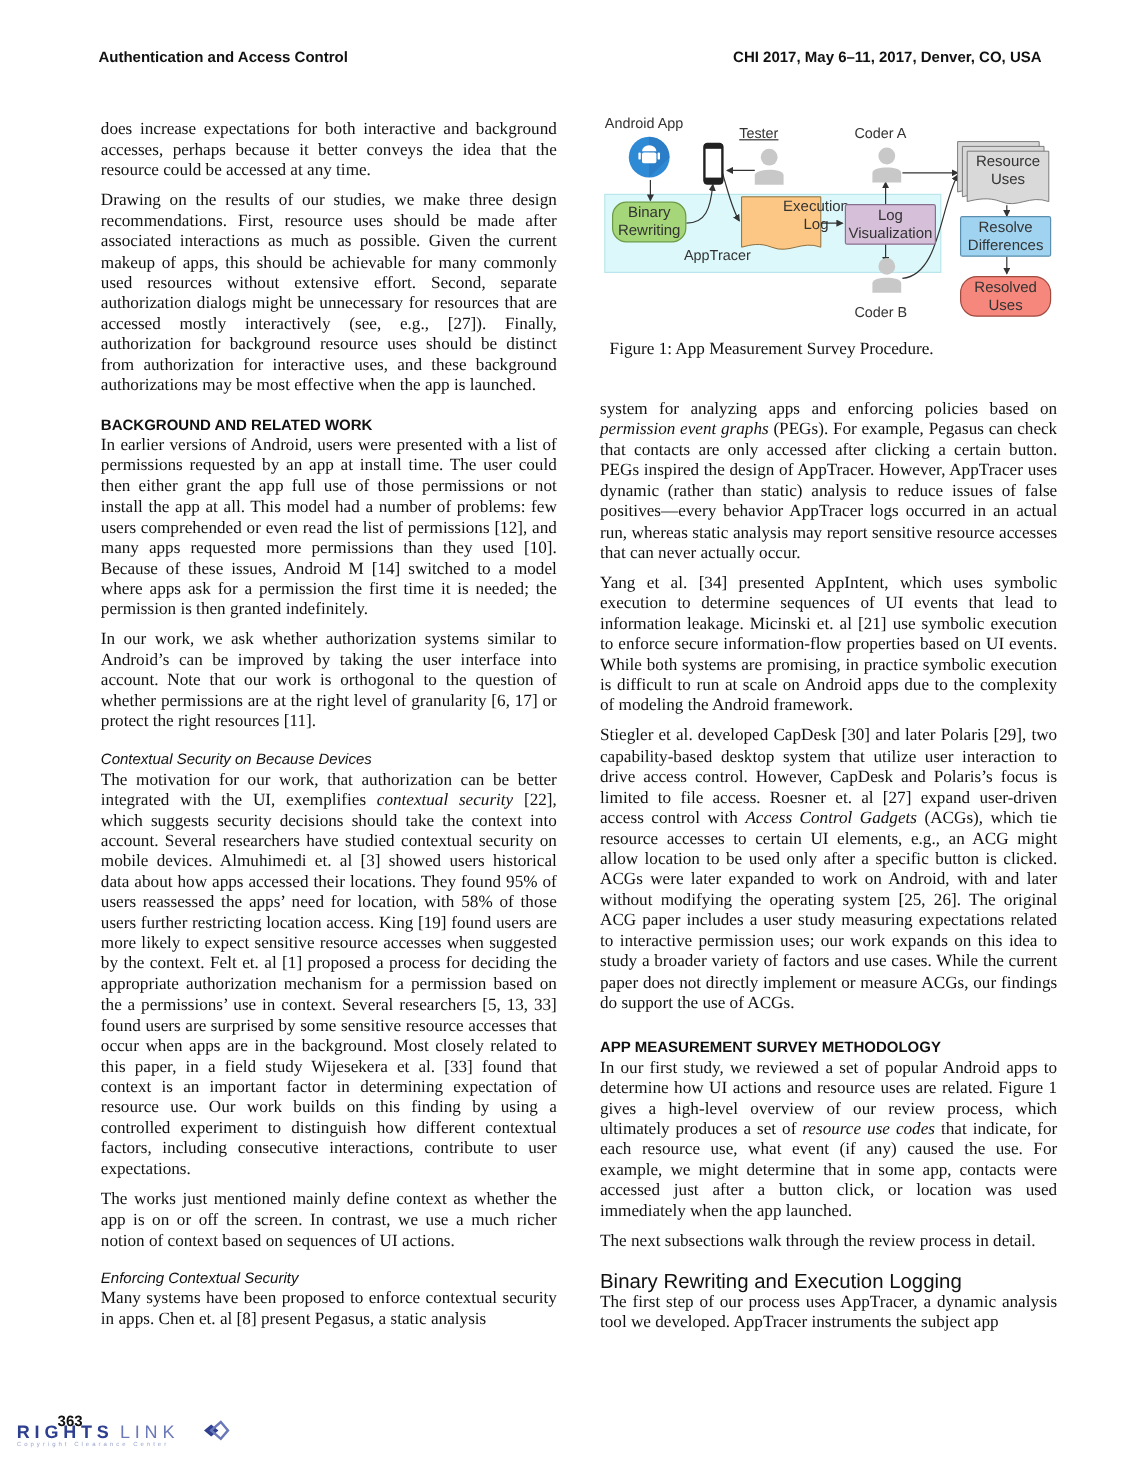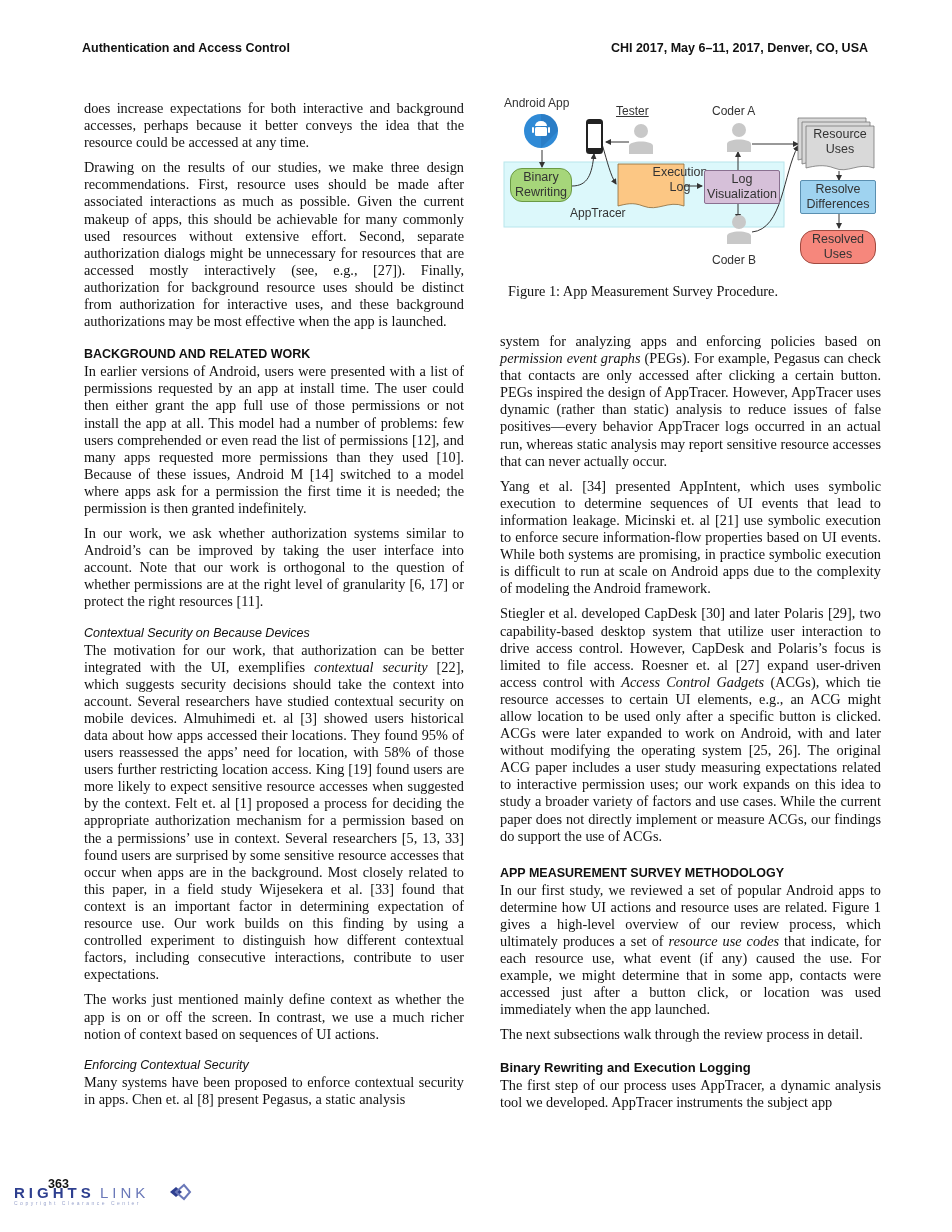--- a/index.html
+++ b/index.html
@@ -6,21 +6,21 @@
   body { width: 952px; height: 1232px; position: relative; overflow: hidden; color: #111; }
   .hdr { position: absolute; top: 41px; font-family: "Liberation Sans", sans-serif; font-weight: bold; font-size: 12.5px; letter-spacing: 0; }
   .hdr-left { left: 82px; }
   .hdr-right { right: 84px; }
   .col { position: absolute; font-family: "Liberation Serif", serif; font-size: 14.3px; line-height: 17.1px; text-align: justify; hyphens: none; }
   .col-left { left: 84px; top: 100px; width: 380px; }
   .col-right { left: 500px; top: 333px; width: 381px; }
   .col p { margin: 0 0 8px 0; text-align: justify; text-align-last: left; }
   .sec { font-family: "Liberation Sans", sans-serif; font-weight: bold; font-size: 12.5px; line-height: 16px; margin: 16px 0 1px 0; }
   .sub { font-family: "Liberation Sans", sans-serif; font-style: italic; font-size: 12.5px; line-height: 16px; margin: 14px 0 1px 0; }
-  .subb { font-family: "Liberation Sans", sans-serif; font-weight: bold; font-size: 13px; line-height: 16px; margin: 16px 0 1px 0; }
+  .subb { font-family: "Liberation Sans", sans-serif; font-weight: normal; font-size: 17px; line-height: 16px; margin: 16px 0 1px 0; }
   .sec + p, .sub + p, .subb + p { margin-top: 0; }
   .figure { position: absolute; left: 498px; top: 94px; width: 388px; height: 180px; }
   .fig-caption { position: absolute; left: 508px; top: 283px; width: 388px; text-align: left; font-family: "Liberation Serif", serif; font-size: 14.3px; }
   .fig-label { position: absolute; font-family: "Liberation Sans", sans-serif; font-size: 12px; color: #333; white-space: nowrap; }
   .box { position: absolute; font-family: "Liberation Sans", sans-serif; font-size: 12.5px; line-height: 15px; color: #333; text-align: center; display: flex; align-items: center; justify-content: center; box-sizing: border-box; }
   .page-num { position: absolute; left: 0; width: 952px; top: 1177px; text-align: left; font-family: "Liberation Sans", sans-serif; font-weight: bold; font-size: 12.5px; padding-left: 48px; }
   .rightslink { position: absolute; left: 14px; top: 1183px; }
   em { font-style: italic; }
 </style>
 </head>

